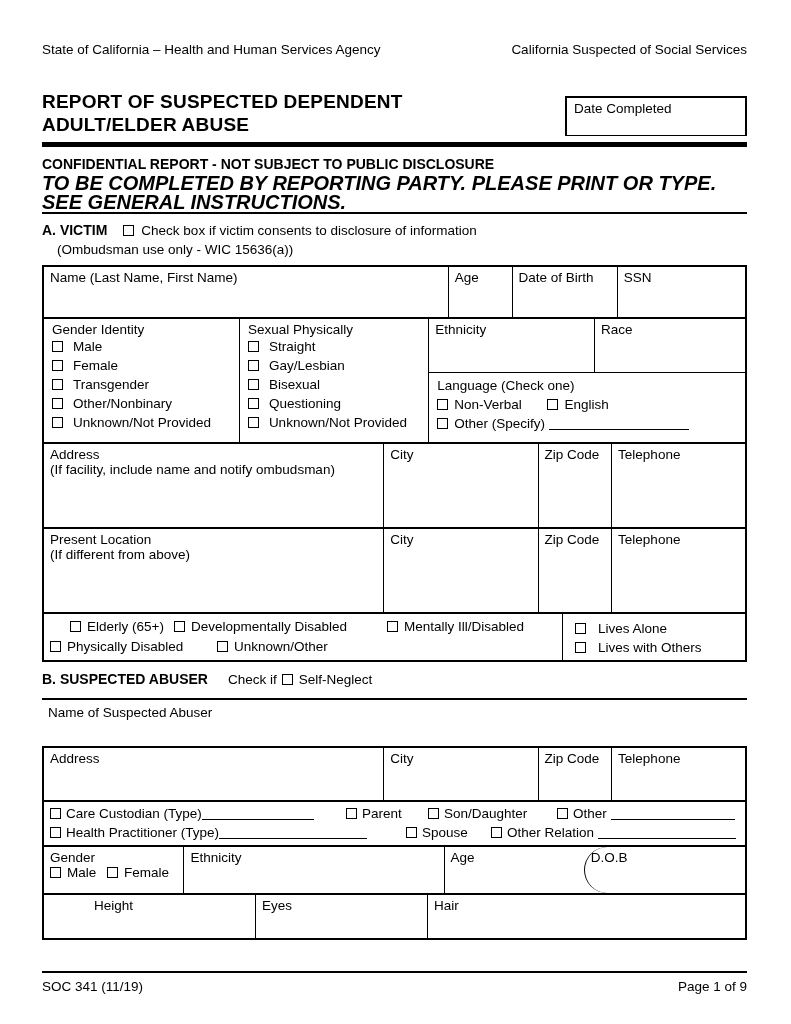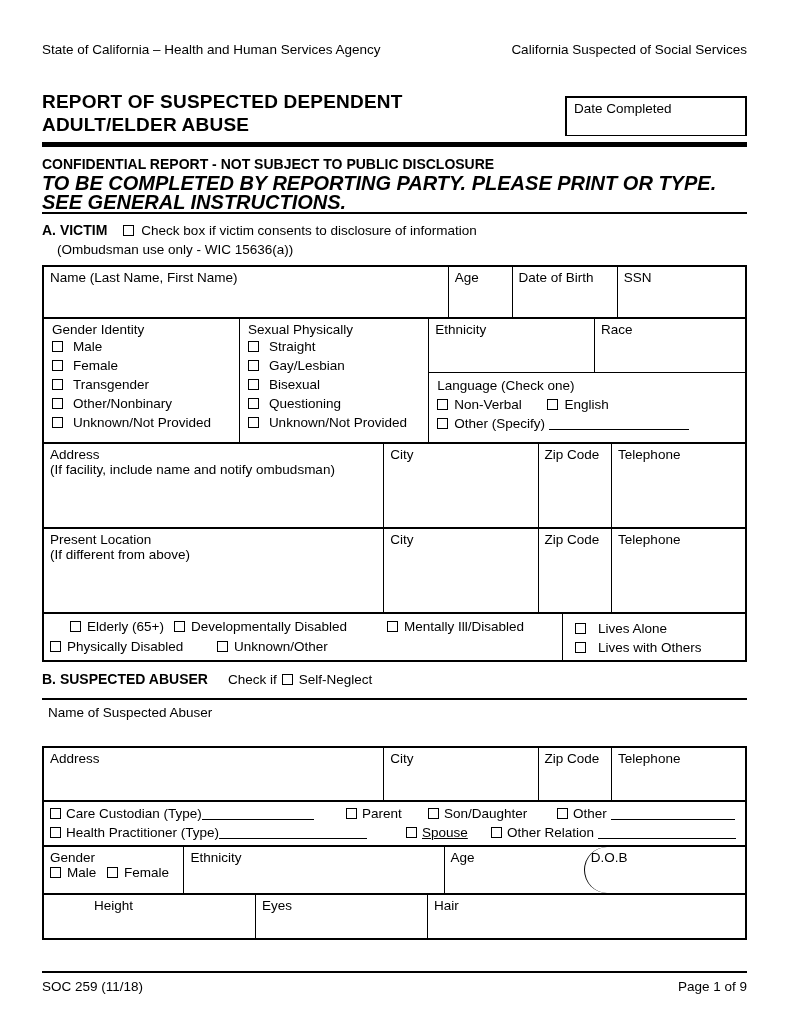--- a/index.html
+++ b/index.html
@@ -251,21 +251,21 @@
         <span>Telephone</span>
       </div>
     </div>
 
     <div class="row relrow" style="height:45px;">
       <span class="g" style="left:6px; top:4px;"><span class="cb" style="margin-right:5px;"></span><span>Care Custodian (Type)</span><span class="blank" style="width:112px;"></span></span>
       <span class="g" style="left:302px; top:4px;"><span class="cb" style="margin-right:5px;"></span><span>Parent</span></span>
       <span class="g" style="left:384px; top:4px;"><span class="cb" style="margin-right:5px;"></span><span>Son/Daughter</span></span>
       <span class="g" style="left:513px; top:4px;"><span class="cb" style="margin-right:5px;"></span><span>Other</span> <span class="blank" style="width:124px;"></span></span>
       <span class="g" style="left:6px; top:23px;"><span class="cb" style="margin-right:5px;"></span><span>Health Practitioner (Type)</span><span class="blank" style="width:148px;"></span></span>
-      <span class="g" style="left:362px; top:23px;text-decoration:underline;"><span class="cb" style="margin-right:5px;"></span><span>Spouse</span></span>
+      <span class="g" style="left:362px; top:23px;"><span class="cb" style="margin-right:5px;"></span><span>Spouse</span></span>
       <span class="g" style="left:447px; top:23px;"><span class="cb" style="margin-right:5px;"></span><span>Other Relation</span> <span class="blank" style="width:138px;"></span></span>
     </div>
 
     <div class="row" style="height:48px;">
       <div class="cell" style="width:19.9%;">
         <div>Gender</div>
         <div class="optline">
           <span class="cb"></span><span>Male</span><span style="display:inline-block;width:7px;"></span>
           <span class="cb"></span><span>Female</span>
         </div>
@@ -289,17 +289,17 @@
         <span>Eyes</span>
       </div>
       <div class="cell" style="width:23.0%;">
         <span>Hair</span>
       </div>
     </div>
   </div>
 
   <div class="abs rule-footer"></div>
   <div class="abs footer">
-    <span>SOC 259 (11/18)</span>
+    <span>SOC 341 (11/19)</span>
     <span>Page 1 of 9</span>
   </div>
 
 </div>
 
 </body></html>

